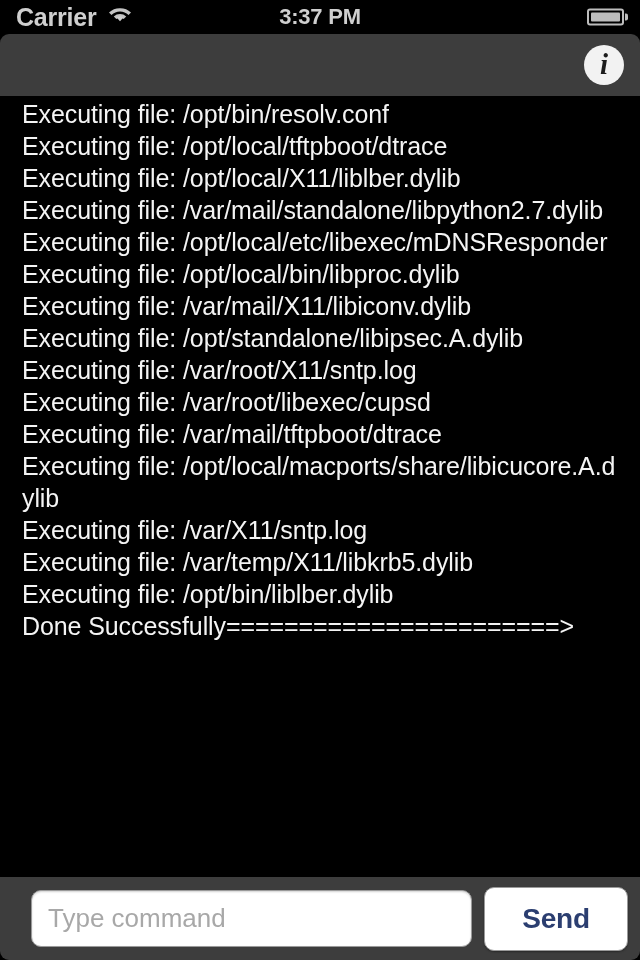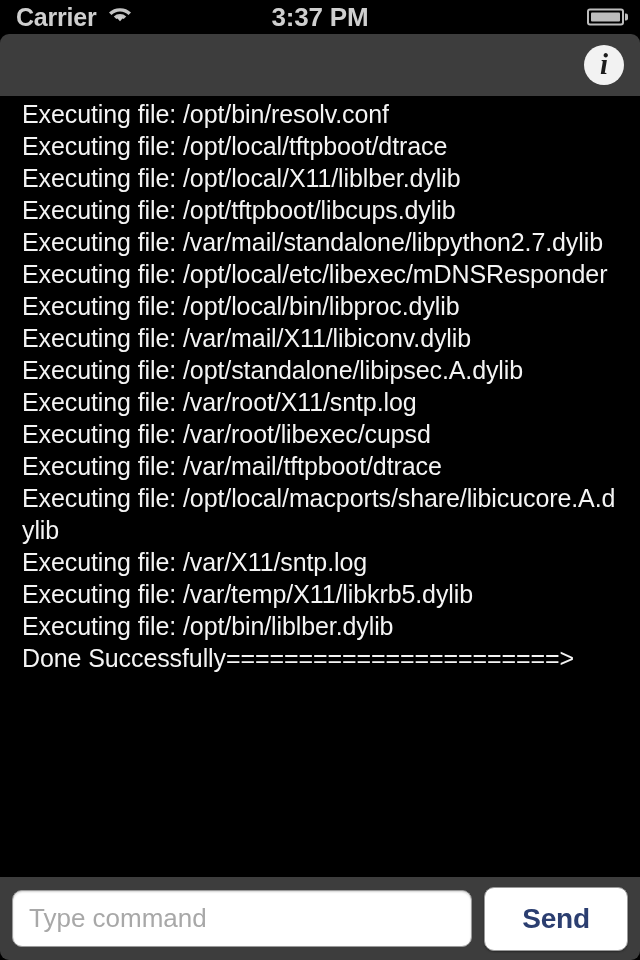--- a/index.html
+++ b/index.html
@@ -45,21 +45,21 @@
     font-weight: bold;
     letter-spacing: -0.2px;
     line-height: 1;
   }
   .wifi-icon { display: block; }
   .status-time {
     position: absolute;
     left: 0; right: 0;
     text-align: center;
     color: #cfcfcf;
-    font-size: 26px;
+    font-size: 22px;
     font-weight: bold;
     letter-spacing: -0.2px;
     line-height: 1;
   }
   .battery-wrap {
     position: absolute;
     right: 12px;
     top: 50%;
     transform: translateY(-50%);
     display: flex;
@@ -170,20 +170,21 @@
     border-radius: 10px;
     border: 1px solid #9a9a9a;
     background: #ffffff;
     box-sizing: border-box;
     font-size: 26px;
     color: #222;
     padding: 0 16px;
     font-family: "Liberation Sans", sans-serif;
     outline: none;
     box-shadow: inset 0 1px 2px rgba(0,0,0,0.18);
+    margin-left: 19px;
   }
   .command-input::placeholder {
     color: #a8a8a8;
   }
   .send-button {
     width: 144px;
     height: 64px;
     border-radius: 10px;
     border: 1px solid #9a9a9a;
     background: #ffffff;
@@ -227,21 +228,20 @@
     <div class="info-button">
       <span class="info-glyph">i</span>
     </div>
   </div>
 
   <div class="console">
     <div class="console-inner">
         <div class="log-line">Executing file: /opt/bin/resolv.conf</div>
         <div class="log-line">Executing file: /opt/local/tftpboot/dtrace</div>
         <div class="log-line">Executing file: /opt/local/X11/liblber.dylib</div>
-        <div class="log-line">Executing file: /opt/tftpboot/libcups.dylib</div>
         <div class="log-line">Executing file: /var/mail/standalone/libpython2.7.dylib</div>
         <div class="log-line">Executing file: /opt/local/etc/libexec/mDNSResponder</div>
         <div class="log-line">Executing file: /opt/local/bin/libproc.dylib</div>
         <div class="log-line">Executing file: /var/mail/X11/libiconv.dylib</div>
         <div class="log-line">Executing file: /opt/standalone/libipsec.A.dylib</div>
         <div class="log-line">Executing file: /var/root/X11/sntp.log</div>
         <div class="log-line">Executing file: /var/root/libexec/cupsd</div>
         <div class="log-line">Executing file: /var/mail/tftpboot/dtrace</div>
         <div class="log-line">Executing file: /opt/local/macports/share/libicucore.A.dylib</div>
         <div class="log-line">Executing file: /var/X11/sntp.log</div>

